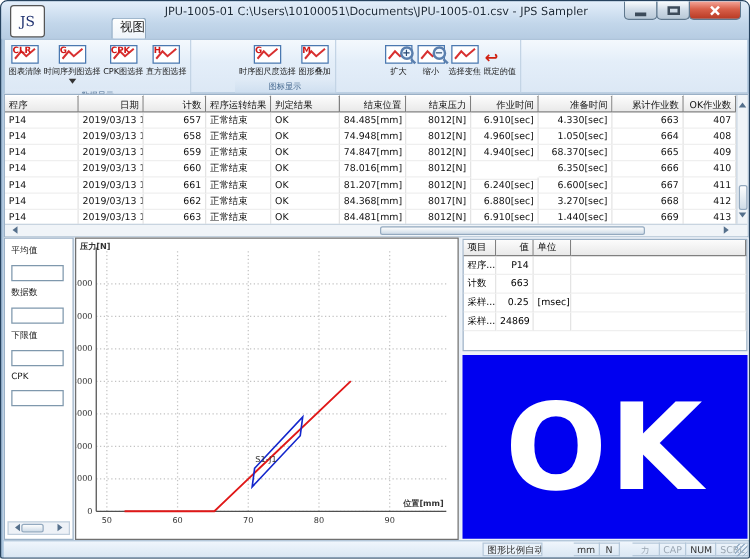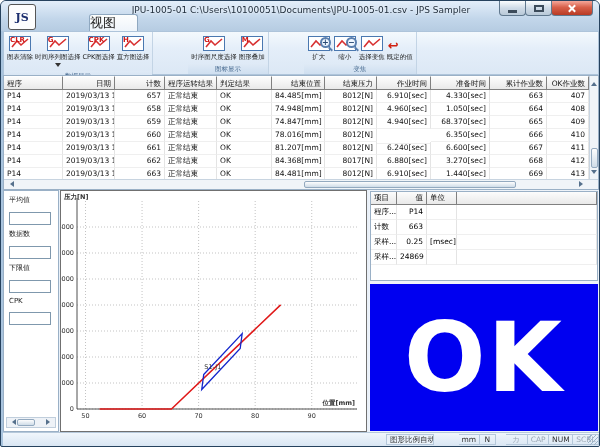--- a/index.html
+++ b/index.html
@@ -7,36 +7,36 @@
     font-family:"DejaVu Sans","Liberation Sans",sans-serif; }
   #window { position:relative; width:600px; height:447px; background:#b9cfe4;
     border:1px solid #26425e; border-radius:6px 6px 2px 2px; overflow:hidden;
     box-shadow:inset 0 0 0 2px #a9c4de; }
   
   #titlebar { position:absolute; left:0; top:0; width:600px; height:30px;
     background:linear-gradient(#e3eefa,#c2d6ea 60%,#b6cce2); }
   #app-logo { position:absolute; left:7px; top:3px; width:28px; height:26px;
     background:#fdfdfd; border:1px solid #555; border-radius:3px;
     display:flex; align-items:center; justify-content:center;
-    font-size:11px; font-weight:bold; color:#1d2f6e; font-family:"DejaVu Serif","Liberation Serif",serif; }
+    font-size:11px; font-weight:normal; color:#1d2f6e; font-family:"DejaVu Serif","Liberation Serif",serif; }
   #title-text { position:absolute; left:0; right:0; top:4px; text-align:center;
     font-size:9px; color:#1c2a38; text-shadow:0 0 3px #fff; white-space:nowrap; }
   .winbtns { position:absolute; right:8px; top:0; display:flex; }
   .winbtn { width:27px; height:15px; border:1px solid #60788e; border-top:none;
     background:linear-gradient(#fbfdfe,#cfdbe7 50%,#b9c9d8);
     border-radius:0 0 4px 4px; margin-left:-1px; position:relative; }
   .winbtn.close { width:42px; background:linear-gradient(#f5a79a,#d8604a 45%,#b83a24); }
   .winbtn .bar { position:absolute; left:8px; top:9px; width:9px; height:3px; background:#3c4b5a; }
   .winbtn .box { position:absolute; left:8px; top:4px; width:10px; height:7px; border:2px solid #3c4b5a; }
   .winbtn .x1,.winbtn .x2 { position:absolute; left:19px; top:3px; width:2px; height:9px; background:#fff; }
   .winbtn .x1 { transform:rotate(45deg);} .winbtn .x2 { transform:rotate(-45deg);}
   
-  #view-tab { position:absolute; left:88px; top:13px; width:49px; height:17px;
+  #view-tab { position:absolute; left:88px; top:13px; width:28px; height:17px;
     background:linear-gradient(#fdfefe,#eef4fa); border:1px solid #8fa8c0; border-bottom:none;
-    border-radius:3px 3px 0 0; font-size:13px; color:#222; text-align:left; line-height:16px; }
+    border-radius:3px 3px 0 0; font-size:10px; color:#222; text-align:right; line-height:16px; }
   
   #ribbon { position:absolute; left:2px; top:30px; width:596px; height:44px;
     background:linear-gradient(#f4f9fd,#e4eef9 40%,#dce8f5);
     border:1px solid #aec4da; display:flex;gap:35px; }
   .rgroup { height:100%; border-right:1px solid #c3d4e5; display:flex; flex-direction:column; }
   .rbuttons { flex:1; display:flex; align-items:flex-start; padding:2px 2px 0 2px; }
   .rbtn { display:flex; flex-direction:column; align-items:center; padding:1px 1px;
     border-radius:2px; cursor:default; position:relative; }
   .ricon { position:relative; width:24px; height:17px; }
   .ricon svg { position:absolute; left:0; top:0; }
@@ -227,21 +227,20 @@
                 <polyline points="4,12 9,6 13,10 20,4" fill="none" stroke="#d83030" stroke-width="1.6"></polyline>
               </svg>
             </div>
             <div class="rlabel">选择变焦</div>
           </div>
           <div class="rbtn">
             <div class="ricon"><span class="undo">↩</span></div>
             <div class="rlabel">既定的值</div>
           </div>
         </div>
-        <div class="gtitle">变焦</div>
       </div>
     </div>
 
   <div id="table-area">
     <div id="thead">
         <div class="th al" style="width: 59px;">程序</div>
         <div class="th ar" style="width: 52px;">日期</div>
         <div class="th ar" style="width: 50px;">计数</div>
         <div class="th al" style="width: 52px;">程序运转结果</div>
         <div class="th al" style="width: 55px;">判定结果</div>

